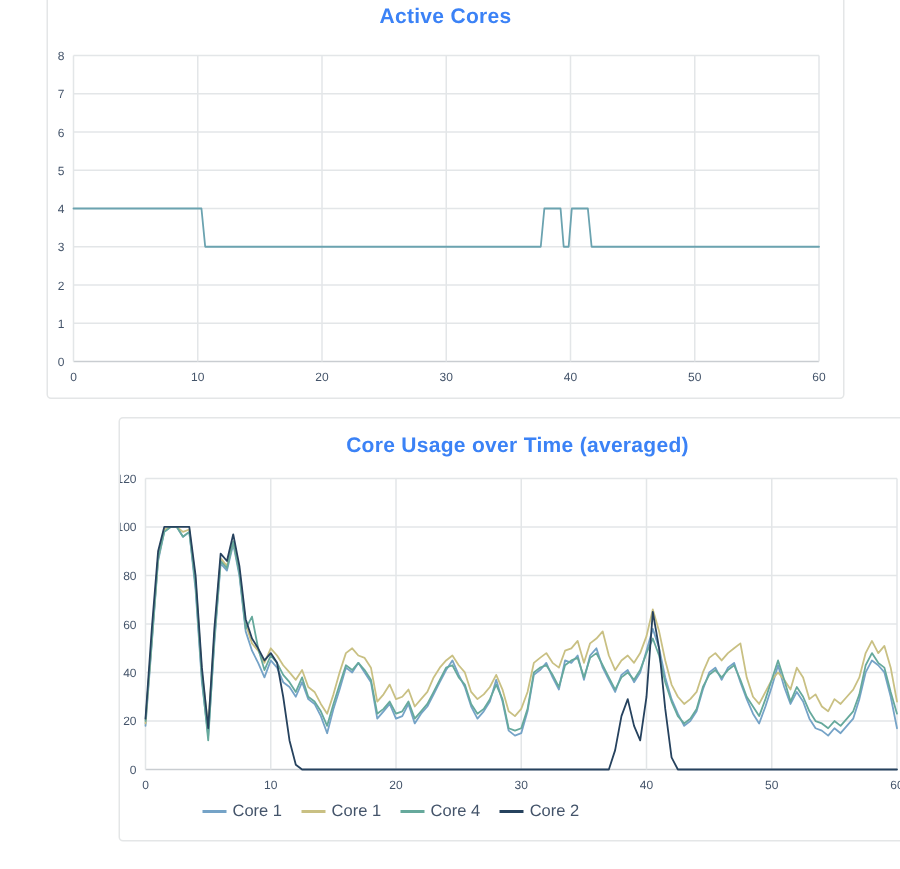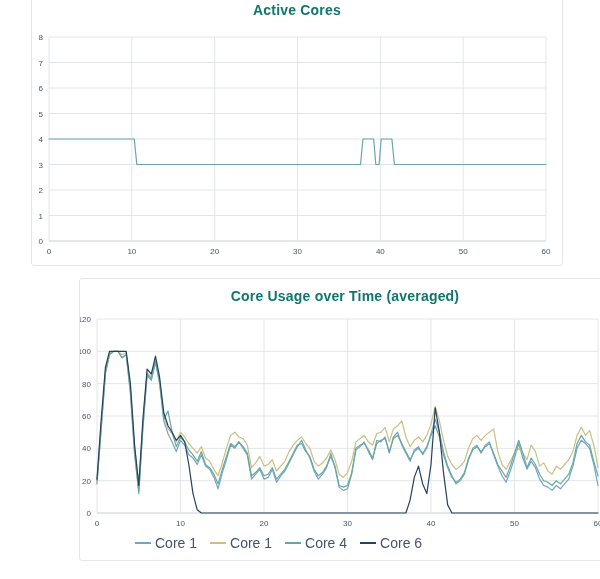--- a/index.html
+++ b/index.html
@@ -2,27 +2,27 @@
 <html><head>
 <meta charset="utf-8">
 <style>
   html,body{margin:0;padding:0;background:#ffffff;}
   #page{position:relative;width:600px;height:579px;background:#ffffff;overflow:hidden;
         font-family:"Liberation Sans",sans-serif;}
   .chart-widget{position:absolute;background:#ffffff;border:1px solid #e4e6e7;border-radius:3px;}
   #widget-top{left:31px;top:-9px;width:530px;height:273px;}
   #widget-bottom{left:31px;top:278px;width:530px;height:281px;margin-left:48px;}
   .chart-title{position:absolute;left:0;width:100%;text-align:center;
-               font-size:14px;font-weight:bold;color:#0f766e;letter-spacing:0.2px;}
+               font-size:14px;font-weight:bold;color:#3b82f6;letter-spacing:0.2px;}
   #widget-top .chart-title{top:10px;}
   #widget-bottom .chart-title{top:9px;}
   svg.plot{position:absolute;left:0;top:0;}
   svg.plot text{font-family:"Liberation Sans",sans-serif;font-size:8px;fill:#44546a;}
   .legend{position:absolute;left:55px;top:256px;display:flex;align-items:center;gap:13px;}
-  .legend-item{display:flex;align-items:center;gap:4px;font-size:14px;color:#44546a;}
+  .legend-item{display:flex;align-items:center;gap:4px;font-size:11px;color:#44546a;}
   .legend-swatch{display:inline-block;width:16px;height:2px;}
 </style>
 </head>
 <body>
 
 <div id="page">
 
   <div id="widget-top" class="chart-widget">
     <div class="chart-title">Active Cores</div>
     <svg id="chart1" class="plot" width="530" height="273" viewBox="0 0 530 273">
@@ -106,18 +106,18 @@
       <div class="legend-item">
         <span class="legend-swatch" style="background: rgb(201, 192, 131);"></span>
         <span>Core 1</span>
       </div>
       <div class="legend-item">
         <span class="legend-swatch" style="background: rgb(102, 169, 156);"></span>
         <span>Core 4</span>
       </div>
       <div class="legend-item">
         <span class="legend-swatch" style="background: rgb(38, 66, 94);"></span>
-        <span>Core 6</span>
+        <span>Core 2</span>
       </div>
     </div>
   </div>
 
 </div>
 
 </body></html>

